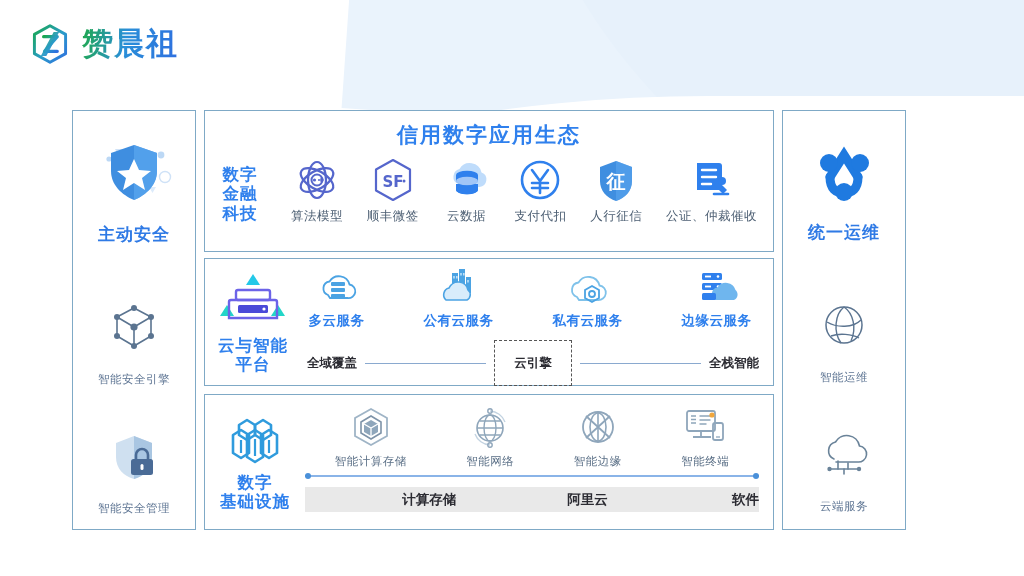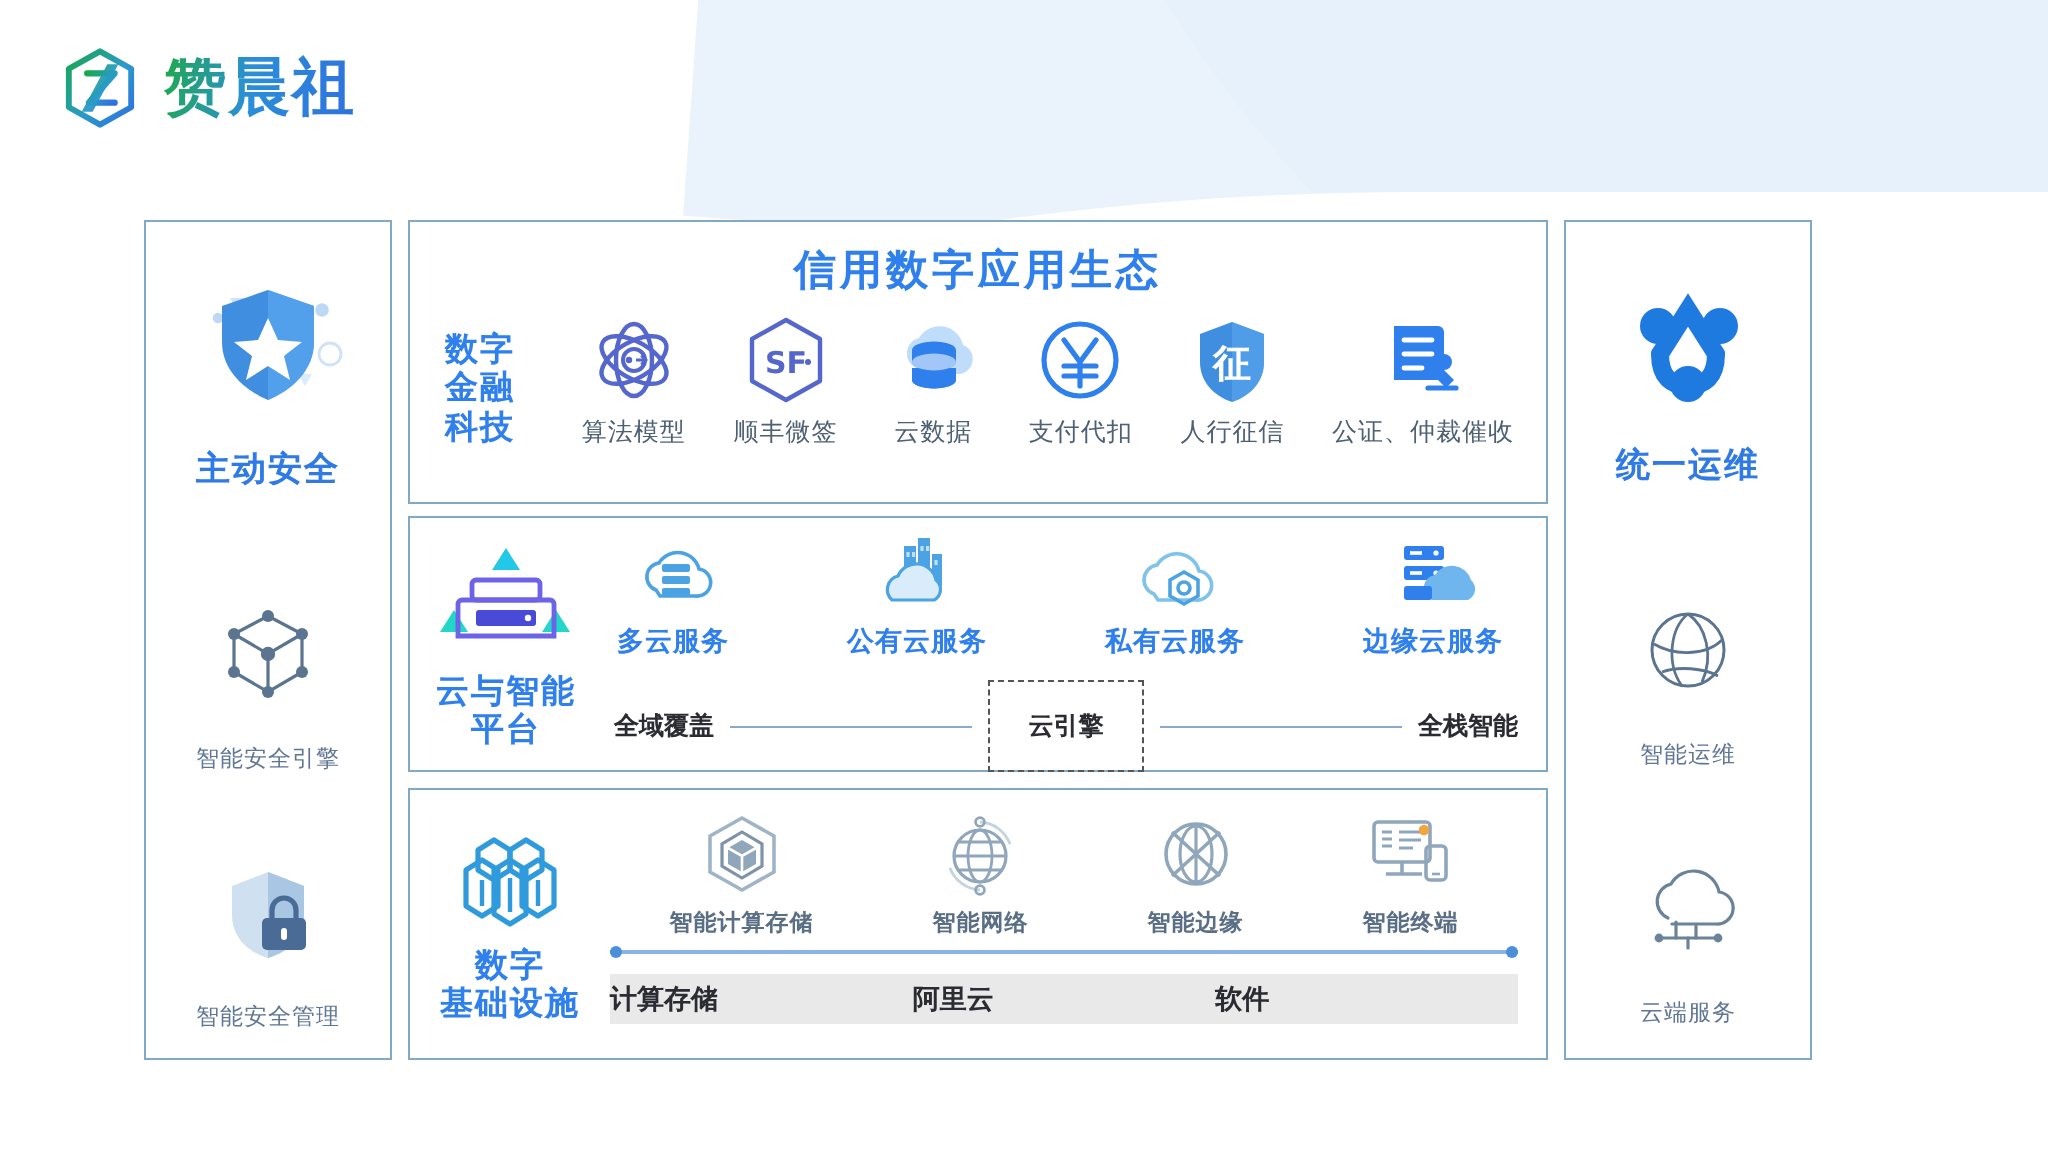--- a/index.html
+++ b/index.html
@@ -86,21 +86,21 @@
   .row-label{
     font-size:16.5px;font-weight:bold;color:#2f80ed;line-height:1.18;text-align:center;
     letter-spacing:1px;font-family:"DejaVu Sans","Liberation Sans",sans-serif;
   }
   .tile{display:flex;flex-direction:column;align-items:center;}
   .tile-label{
     margin-top:5px;font-size:12.5px;color:#4e6074;white-space:nowrap;letter-spacing:.5px;
     font-family:"DejaVu Sans","Liberation Sans",sans-serif;
   }
   .tile-label.blue{color:#2f80ed;font-size:13.5px;font-weight:bold;}
-  .tile-label.gray{color:#5a6f86;font-size:11.5px;font-weight:bold;text-align:center;}
+  .tile-label.gray{color:#5a6f86;font-size:11.5px;font-weight:normal;text-align:center;}
 
   
   .conn-row{display:flex;align-items:center;}
   .conn-text{
     font-size:12.5px;font-weight:bold;color:#2b2b32;white-space:nowrap;
     font-family:"DejaVu Sans","Liberation Sans",sans-serif;
   }
   .conn-line{height:1px;background:#8aa9cf;flex:1;}
   .engine-box{
     border:1.4px dashed #555;width:78px;height:46px;
@@ -109,21 +109,21 @@
   .engine-box span{
     font-size:12.5px;font-weight:bold;color:#2b2b32;
     font-family:"DejaVu Sans","Liberation Sans",sans-serif;
   }
 
   
   .gray-bar{
     background:#e9e9e9;height:25px;display:flex;align-items:center;
   }
   .gray-bar span{
-    font-size:13.5px;font-weight:bold;color:#2b2b32;text-align:left;
+    font-size:13.5px;font-weight:bold;color:#2b2b32;text-align:right;
     font-family:"DejaVu Sans","Liberation Sans",sans-serif;
   }
   .axis-line{position:relative;height:2px;background:#8ab4e8;}
   .axis-dot{position:absolute;top:-2px;width:6px;height:6px;border-radius:50%;background:#4a90d9;}
 </style>
 </head>
 <body>
 
 <div id="stage">
 

